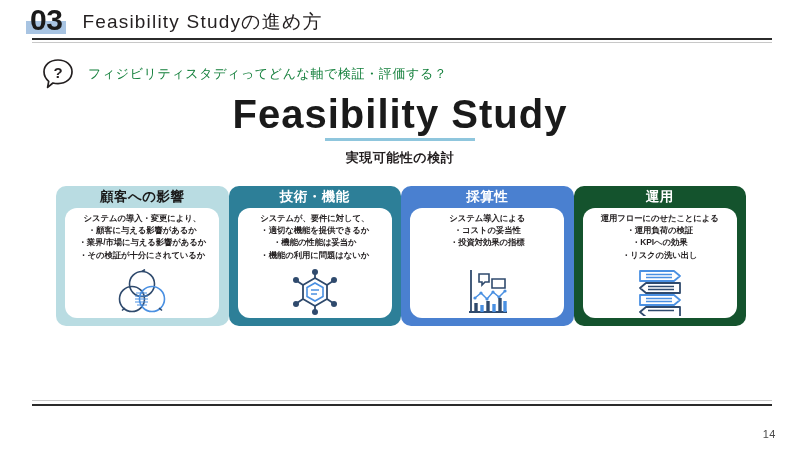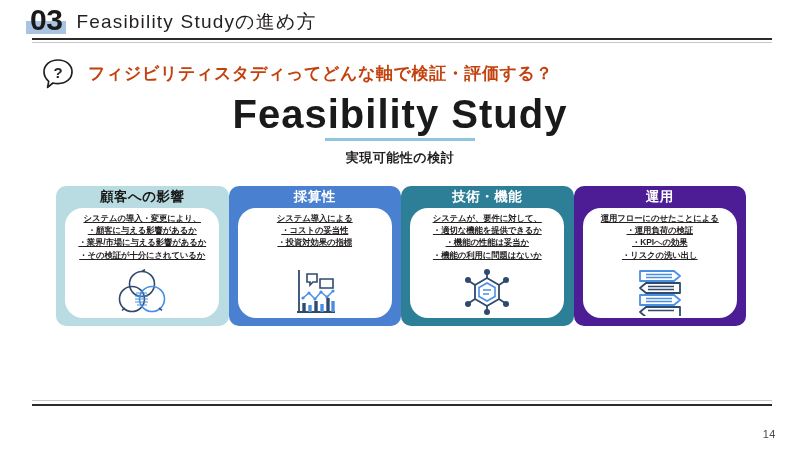--- a/index.html
+++ b/index.html
@@ -25,20 +25,21 @@
   }
 
   
   .header {
     position: absolute;
     left: 26px;
     top: 2px;
     display: flex;
     align-items: flex-end;
     height: 34px;
+    gap: 6px;
   }
   .section-number-wrap {
     position: relative;
     display: inline-block;
     padding: 0 4px;
     margin-right: 10px;
   }
   .section-number-hl {
     position: absolute;
     left: 0;
@@ -93,24 +94,24 @@
   }
   .q-bubble {
     width: 36px;
     height: 36px;
     flex: 0 0 36px;
     position: relative;
     margin-right: 12px;
   }
   .q-bubble svg { display: block; }
   .question-text {
-    font-size: 17px;
-    font-weight: bold;
+    font-size: 13px;
+    font-weight: normal;
     letter-spacing: 0.6px;
-    color: #c2410c;
+    color: #15803d;
     line-height: 24px;
   }
 
   
   .big-title-block {
     position: absolute;
     left: 0;
     right: 0;
     top: 91px;
     text-align: center;
@@ -164,31 +165,30 @@
     text-align: center;
     font-size: 13.5px;
     font-weight: bold;
     letter-spacing: 0.5px;
     height: 22px;
     line-height: 22px;
     flex: 0 0 22px;
   }
   .card-inner {
     background: #ffffff;
-    border-radius: 18px;
+    border-radius: 12px;
     width: 154px;
     height: 110px;
     margin: 0 auto 6px auto;
     display: flex;
     flex-direction: column;
     align-items: center;
     box-sizing: border-box;
     padding: 4px 4px 0 4px;
     overflow: hidden;
-    text-decoration: underline;
   }
   .card-body {
     font-size: 8.4px;
     line-height: 12.2px;
     color: #231f20;
     text-align: center;
     font-weight: bold;
     letter-spacing: -0.1px;
     white-space: pre-line;
   }
@@ -202,21 +202,21 @@
   }
   .card-icon svg { display: block; }
 
   
   .card.c1 { background: #b9dce2; }
   .card.c1 .card-title { color: #1a1a1a; }
   .card.c2 { background: #2d7f98; }
   .card.c2 .card-title { color: #ffffff; }
   .card.c3 { background: #4a80d0; }
   .card.c3 .card-title { color: #ffffff; }
-  .card.c4 { background: #4c1d95; }
+  .card.c4 { background: #14532d; }
   .card.c4 .card-title { color: #ffffff; }
 
   
   .footer-rule {
     position: absolute;
     left: 32px;
     right: 28px;
     top: 400px;
   }
   .footer-rule .line-thin {
@@ -291,58 +291,20 @@
               <line x1="22" y1="30" x2="35" y2="30"></line>
               <line x1="22" y1="33" x2="35" y2="33"></line>
               <line x1="24" y1="36" x2="34" y2="36"></line>
             </g>
             <path d="M29 2.5 l3 -2.0 M12 39 l-3 2.5 M46 39 l3 2.5" stroke="#2f4a6d" stroke-width="1.6" fill="none"></path>
           </svg>
         </div>
       </div>
     </div>
 
-    <div class="card c3">
-      <div class="card-title">採算性</div>
-      <div class="card-inner">
-        <div class="card-body">システム導入による
-・コストの妥当性
-・投資対効果の指標</div>
-        <div class="card-icon">
-          <svg width="56" height="48" viewBox="0 0 56 48" aria-hidden="true">
-            <line x1="12" y1="2" x2="12" y2="44" stroke="#2f4a6d" stroke-width="1.8"></line>
-            <line x1="10" y1="44" x2="48" y2="44" stroke="#2f4a6d" stroke-width="1.8"></line>
-            <g fill="none" stroke="#2f4a6d" stroke-width="1.6">
-              <path d="M20 6 h10 v8 h-4 l-3 3 v-3 h-3 z"></path>
-              <path d="M33 11 h13 v9 h-13 z"></path>
-            </g>
-            <polyline points="16,30 22,25 28,31 34,24 40,29 46,23" fill="none" stroke="#4a90e2" stroke-width="1.5"></polyline>
-            <g fill="#4a90e2">
-              <circle cx="16" cy="30" r="1.6"></circle>
-                <circle cx="22" cy="25" r="1.6"></circle>
-              <circle cx="28" cy="31" r="1.6"></circle>
-                <circle cx="34" cy="24" r="1.6"></circle>
-              <circle cx="40" cy="29" r="1.6"></circle>
-                <circle cx="46" cy="23" r="1.6"></circle>
-            </g>
-            <g stroke="#2f4a6d" stroke-width="3.4" fill="none">
-              <line x1="17" y1="44" x2="17" y2="35"></line>
-              <line x1="29" y1="44" x2="29" y2="33"></line>
-              <line x1="41" y1="44" x2="41" y2="30"></line>
-            </g>
-            <g stroke="#4a90e2" stroke-width="3.4" fill="none">
-              <line x1="23" y1="44" x2="23" y2="37"></line>
-              <line x1="35" y1="44" x2="35" y2="36"></line>
-              <line x1="46" y1="44" x2="46" y2="33"></line>
-            </g>
-          </svg>
-        </div>
-      </div>
-    </div>
-
     <div class="card c2">
       <div class="card-title">技術・機能</div>
       <div class="card-inner">
         <div class="card-body">システムが、要件に対して、
 ・適切な機能を提供できるか
 ・機能の性能は妥当か
 ・機能の利用に問題はないか</div>
         <div class="card-icon">
           <svg width="56" height="48" viewBox="0 0 56 48" aria-hidden="true">
             <g stroke="#2f4a6d" stroke-width="1.8" fill="none">
@@ -365,20 +327,58 @@
             <polygon points="28,15 36,19.5 36,28.5 28,33 20,28.5 20,19.5" fill="none" stroke="#4a90e2" stroke-width="1.6"></polygon>
             <g stroke="#4a90e2" stroke-width="1.4">
               <line x1="24" y1="22" x2="32" y2="22"></line>
               <line x1="24" y1="26" x2="30" y2="26"></line>
             </g>
           </svg>
         </div>
       </div>
     </div>
 
+    <div class="card c3">
+      <div class="card-title">採算性</div>
+      <div class="card-inner">
+        <div class="card-body">システム導入による
+・コストの妥当性
+・投資対効果の指標</div>
+        <div class="card-icon">
+          <svg width="56" height="48" viewBox="0 0 56 48" aria-hidden="true">
+            <line x1="12" y1="2" x2="12" y2="44" stroke="#2f4a6d" stroke-width="1.8"></line>
+            <line x1="10" y1="44" x2="48" y2="44" stroke="#2f4a6d" stroke-width="1.8"></line>
+            <g fill="none" stroke="#2f4a6d" stroke-width="1.6">
+              <path d="M20 6 h10 v8 h-4 l-3 3 v-3 h-3 z"></path>
+              <path d="M33 11 h13 v9 h-13 z"></path>
+            </g>
+            <polyline points="16,30 22,25 28,31 34,24 40,29 46,23" fill="none" stroke="#4a90e2" stroke-width="1.5"></polyline>
+            <g fill="#4a90e2">
+              <circle cx="16" cy="30" r="1.6"></circle>
+                <circle cx="22" cy="25" r="1.6"></circle>
+              <circle cx="28" cy="31" r="1.6"></circle>
+                <circle cx="34" cy="24" r="1.6"></circle>
+              <circle cx="40" cy="29" r="1.6"></circle>
+                <circle cx="46" cy="23" r="1.6"></circle>
+            </g>
+            <g stroke="#2f4a6d" stroke-width="3.4" fill="none">
+              <line x1="17" y1="44" x2="17" y2="35"></line>
+              <line x1="29" y1="44" x2="29" y2="33"></line>
+              <line x1="41" y1="44" x2="41" y2="30"></line>
+            </g>
+            <g stroke="#4a90e2" stroke-width="3.4" fill="none">
+              <line x1="23" y1="44" x2="23" y2="37"></line>
+              <line x1="35" y1="44" x2="35" y2="36"></line>
+              <line x1="46" y1="44" x2="46" y2="33"></line>
+            </g>
+          </svg>
+        </div>
+      </div>
+    </div>
+
     <div class="card c4">
       <div class="card-title">運用</div>
       <div class="card-inner">
         <div class="card-body">運用フローにのせたことによる
 ・運用負荷の検証
 ・KPIへの効果
 ・リスクの洗い出し</div>
         <div class="card-icon">
           <svg width="56" height="48" viewBox="0 0 56 48" aria-hidden="true">
 

